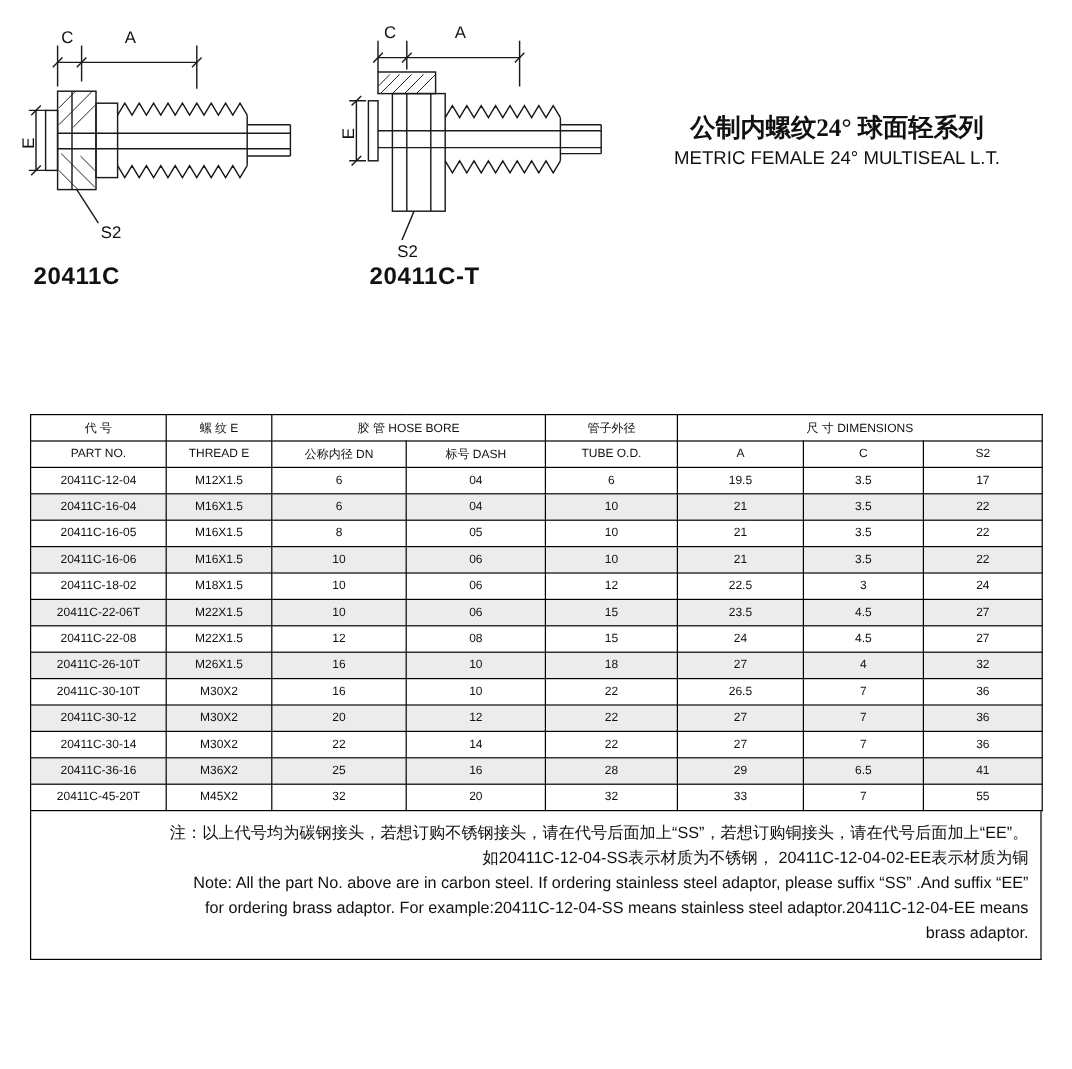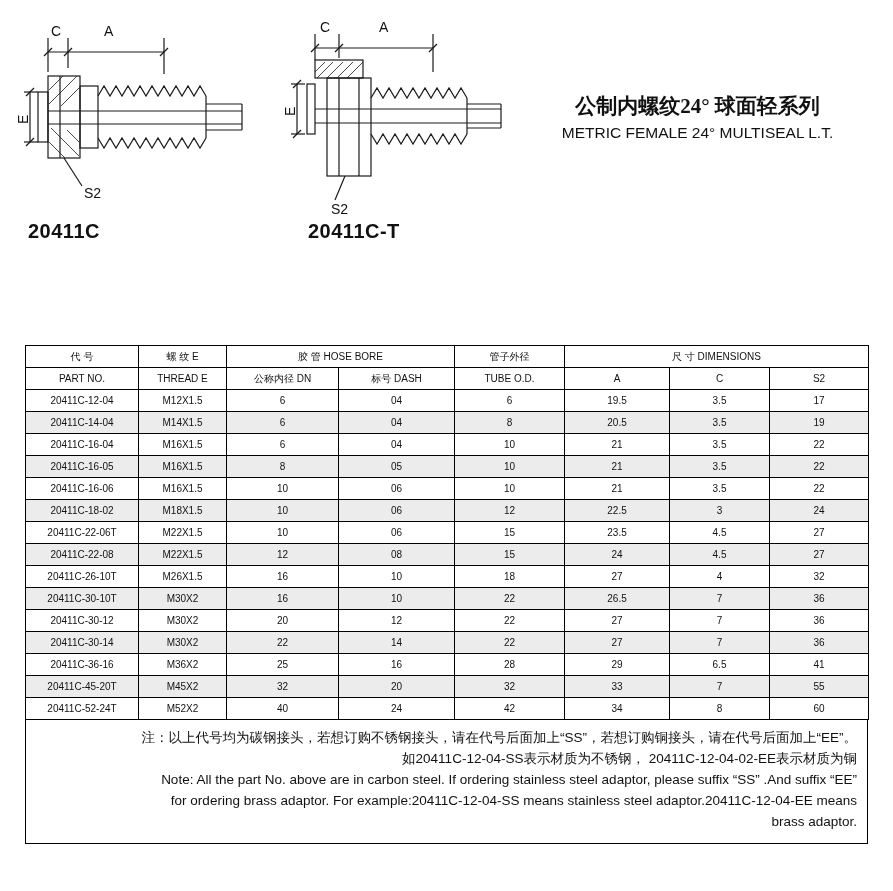--- a/index.html
+++ b/index.html
@@ -167,30 +167,20 @@
             <td>20411C-12-04</td>
             <td>M12X1.5</td>
             <td>6</td>
             <td>04</td>
             <td>6</td>
             <td>19.5</td>
             <td>3.5</td>
             <td>17</td>
           </tr>
           <tr>
-            <td>20411C-14-04</td>
-            <td>M14X1.5</td>
-            <td>6</td>
-            <td>04</td>
-            <td>8</td>
-            <td>20.5</td>
-            <td>3.5</td>
-            <td>19</td>
-          </tr>
-          <tr>
             <td>20411C-16-04</td>
             <td>M16X1.5</td>
             <td>6</td>
             <td>04</td>
             <td>10</td>
             <td>21</td>
             <td>3.5</td>
             <td>22</td>
           </tr>
           <tr>
@@ -296,30 +286,20 @@
           <tr>
             <td>20411C-45-20T</td>
             <td>M45X2</td>
             <td>32</td>
             <td>20</td>
             <td>32</td>
             <td>33</td>
             <td>7</td>
             <td>55</td>
           </tr>
-          <tr>
-            <td>20411C-52-24T</td>
-            <td>M52X2</td>
-            <td>40</td>
-            <td>24</td>
-            <td>42</td>
-            <td>34</td>
-            <td>8</td>
-            <td>60</td>
-          </tr>
         </tbody>
     </table>
 
     <div class="note-box">
       <div>注：以上代号均为碳钢接头，若想订购不锈钢接头，请在代号后面加上“SS”，若想订购铜接头，请在代号后面加上“EE”。</div>
       <div>如20411C-12-04-SS表示材质为不锈钢， 20411C-12-04-02-EE表示材质为铜</div>
       <div>Note: All the part No. above are in carbon steel. If ordering stainless steel adaptor, please suffix “SS” .And suffix “EE”</div>
       <div>for ordering brass adaptor. For example:20411C-12-04-SS  means stainless steel adaptor.20411C-12-04-EE means</div>
       <div>brass adaptor.</div>
     </div>

